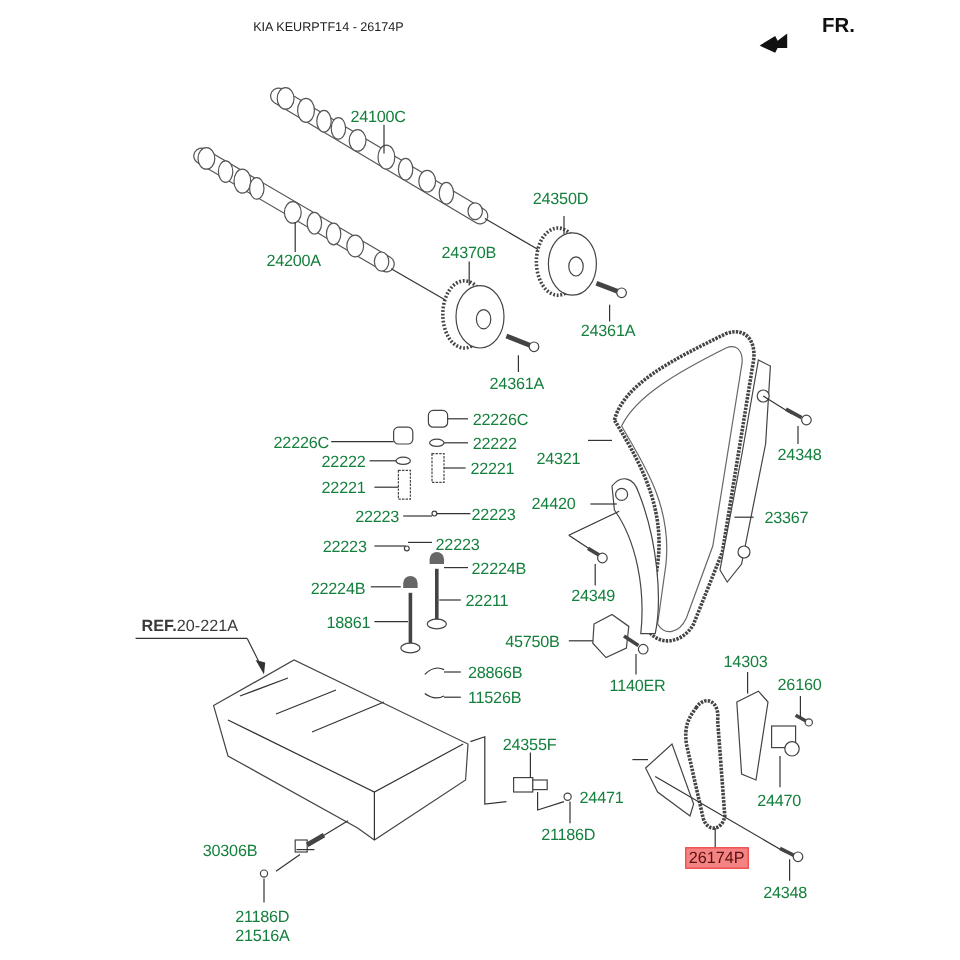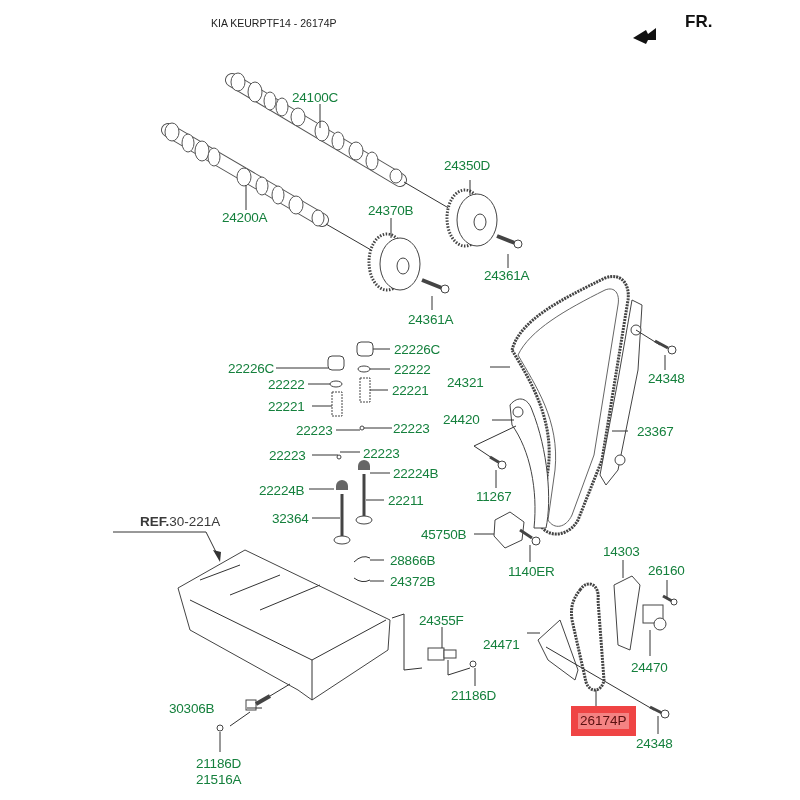--- a/index.html
+++ b/index.html
@@ -2,22 +2,22 @@
 <html><head>
 <meta charset="utf-8">
 <style>
   html,body{margin:0;padding:0;background:#fff;}
   body{width:800px;height:800px;position:relative;overflow:hidden;font-family:"Liberation Sans","DejaVu Sans",sans-serif;color:#333;}
   #stage{position:absolute;left:0;top:0;width:668px;height:800px;}
   .lbl{position:absolute;font-size:13.5px;color:#15803d;white-space:nowrap;line-height:1;letter-spacing:-0.2px;}
   .title{position:absolute;left:211px;top:17px;font-size:10.5px;color:#222;}
   .fr{position:absolute;left:657px;top:12px;font-size:17px;font-weight:bold;color:#111;margin-left:28px;}
   .ref{position:absolute;left:118px;top:514px;font-size:13.5px;color:#3a3a3a;}
-  .ref b{font-weight:bold;margin-left:22px;}
-  .hl{position:absolute;left:571px;top:706px;padding:1px 2px;background:rgba(240,90,90,0.75);border:7px solid #ef4444;font-size:13.5px;color:#5a1010;line-height:1;}
+  .ref b{font-weight:bold;}
+  .hl{position:absolute;left:571px;top:706px;padding:1px 2px;background:rgba(240,90,90,0.75);border:1px solid #ef4444;font-size:13.5px;color:#5a1010;line-height:1;}
   svg{position:absolute;left:0;top:0;}
   .ln{stroke:#333;stroke-width:1;fill:none;}
   .pt{stroke:#444;stroke-width:1;fill:#fff;}
 </style>
 </head>
 <body>
 
 <div id="stage">
 
 <svg width="800" height="800" viewBox="0 0 800 800">
@@ -229,58 +229,58 @@
     <line x1="650" y1="630" x2="650" y2="656"></line>
     <line x1="596" y1="690" x2="596" y2="706"></line>
     <line x1="658" y1="716" x2="658" y2="734"></line>
     <line x1="247" y1="708" x2="262" y2="708"></line>
     <line x1="220" y1="732" x2="220" y2="752"></line>
   </g>
 </svg>
 
 <div class="title">KIA KEURPTF14 - 26174P</div>
 <div class="fr">FR.</div>
-<div class="ref"><b>REF.</b><span>30-221A</span></div>
+<div class="ref"><b>REF.</b><span>20-221A</span></div>
 
 <div class="lbl" style="left:292px;top:91px">24100C</div>
 <div class="lbl" style="left:222px;top:211px">24200A</div>
 <div class="lbl" style="left:444px;top:159px">24350D</div>
 <div class="lbl" style="left:368px;top:204px">24370B</div>
 <div class="lbl" style="left:484px;top:269px">24361A</div>
 <div class="lbl" style="left:408px;top:313px">24361A</div>
 <div class="lbl" style="left:447px;top:376px">24321</div>
 <div class="lbl" style="left:648px;top:372px">24348</div>
 <div class="lbl" style="left:443px;top:413px">24420</div>
 <div class="lbl" style="left:637px;top:425px">23367</div>
-<div class="lbl" style="left:476px;top:490px">11267</div>
+<div class="lbl" style="left:476px;top:490px">24349</div>
 <div class="lbl" style="left:421px;top:528px">45750B</div>
 <div class="lbl" style="left:508px;top:565px">1140ER</div>
 
 <div class="lbl" style="left:228px;top:362px">22226C</div>
 <div class="lbl" style="left:394px;top:343px">22226C</div>
 <div class="lbl" style="left:268px;top:378px">22222</div>
 <div class="lbl" style="left:394px;top:363px">22222</div>
 <div class="lbl" style="left:268px;top:400px">22221</div>
 <div class="lbl" style="left:392px;top:384px">22221</div>
 <div class="lbl" style="left:296px;top:424px">22223</div>
 <div class="lbl" style="left:393px;top:422px">22223</div>
 <div class="lbl" style="left:269px;top:449px">22223</div>
 <div class="lbl" style="left:363px;top:447px">22223</div>
 <div class="lbl" style="left:259px;top:484px">22224B</div>
 <div class="lbl" style="left:393px;top:467px">22224B</div>
-<div class="lbl" style="left:272px;top:512px">32364</div>
+<div class="lbl" style="left:272px;top:512px">18861</div>
 <div class="lbl" style="left:388px;top:494px">22211</div>
 <div class="lbl" style="left:390px;top:554px">28866B</div>
-<div class="lbl" style="left:390px;top:575px">24372B</div>
+<div class="lbl" style="left:390px;top:575px">11526B</div>
 <div class="lbl" style="left:419px;top:614px">24355F</div>
 <div class="lbl" style="left:451px;top:689px">21186D</div>
 
 <div class="lbl" style="left:603px;top:545px">14303</div>
 <div class="lbl" style="left:648px;top:564px">26160</div>
-<div class="lbl" style="left:483px;top:638px">24471</div>
+<div class="lbl" style="left:483px;top:658px">24471</div>
 <div class="lbl" style="left:631px;top:661px">24470</div>
 <div class="hl">26174P</div>
 <div class="lbl" style="left:636px;top:737px">24348</div>
 <div class="lbl" style="left:169px;top:702px">30306B</div>
 <div class="lbl" style="left:196px;top:757px">21186D</div>
 <div class="lbl" style="left:196px;top:773px">21516A</div>
 
 </div>
 
 </body></html>

